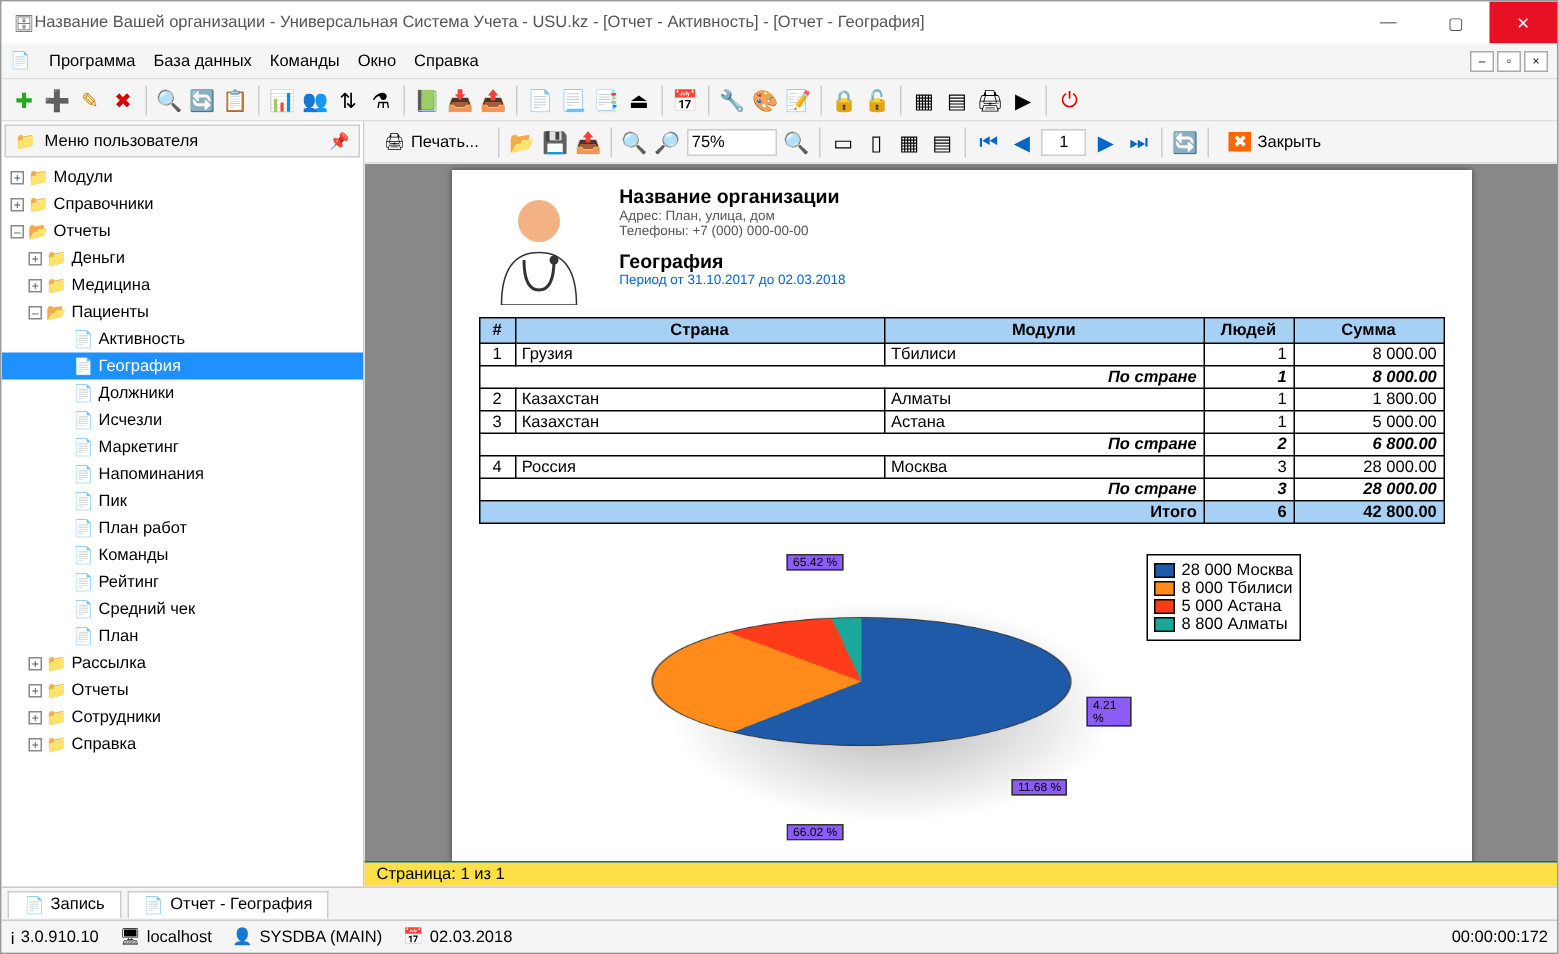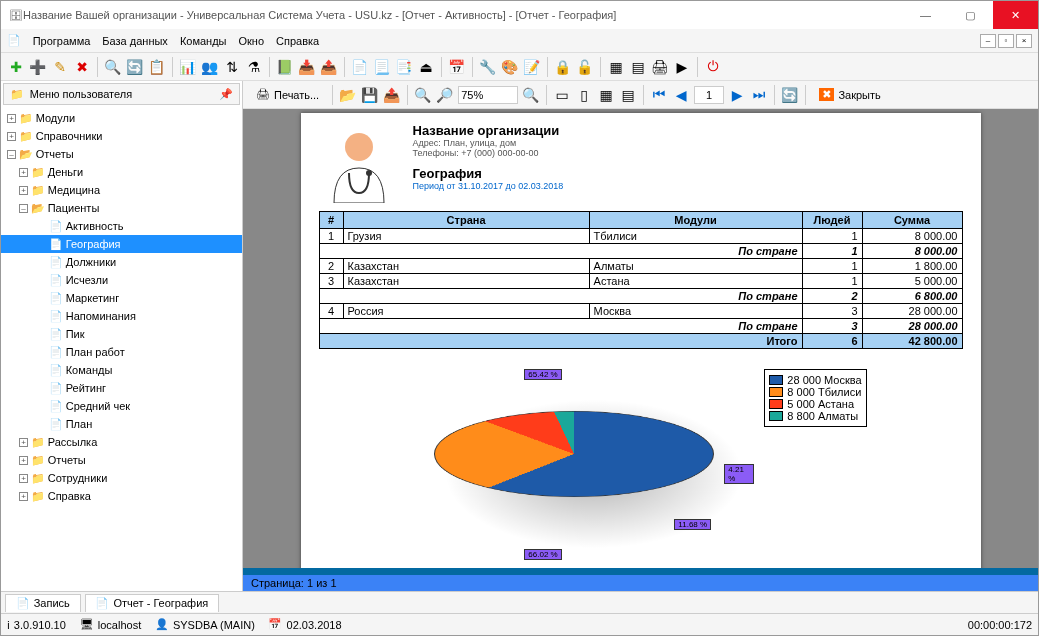--- a/index.html
+++ b/index.html
@@ -50,21 +50,21 @@
 .num { text-align: right; }
 .ctr { text-align: center; }
 .chartbox { margin-top: 20px; display: flex; gap: 10px; justify-content: center; align-items: flex-start; }
 .legend { border: 1px solid #000; padding: 4px; font-size: 9px; }
 .lg { display: flex; align-items: center; gap: 4px; }
 .lg .sw { width: 14px; height: 10px; border: 1px solid #000; }
 .pie-wrap { position: relative; width: 340px; height: 200px; }
 .shadow { position: absolute; left: 30px; top: 30px; width: 300px; height: 150px; background: radial-gradient(ellipse, rgba(0,0,0,.3), transparent 70%); border-radius: 50%; }
 .pie { position: absolute; left: 20px; top: 10px; width: 280px; height: 150px; border-radius: 50%; background: conic-gradient(#1e5aa8 0 65.42%, #ff8c1a 65.42% 84.11%, #ff3c1a 84.11% 95.79%, #1aa89a 95.79% 100%); transform: rotateX(55deg); border: 1px solid #333; }
 .lbl { position: absolute; background: #8b5cf6; border: 1px solid #333; font-size: 8px; padding: 0 3px; }
-.pg-status { background: #3b82f6; padding: 2px 8px; border-top: 7px solid #0369a1; }
+.pg-status { background: #fde047; padding: 2px 8px; border-top: 1px solid #0369a1; }
 .tabs { background: #f5f5f5; display: flex; align-items: center; height: 22px; padding: 0 4px; gap: 4px; border-top: 1px solid #ccc; }
 .tab { background: #fff; border: 1px solid #ccc; border-bottom: none; padding: 2px 10px; display: flex; align-items: center; gap: 4px; }
 .statusbar { background: #f5f5f5; display: flex; align-items: center; height: 22px; padding: 0 6px; gap: 14px; border-top: 1px solid #ccc; }
 .st { display: flex; align-items: center; gap: 4px; }
 </style>
 </head>
 <body>
 
 <div class="titlebar">
   <span>🗄</span>

